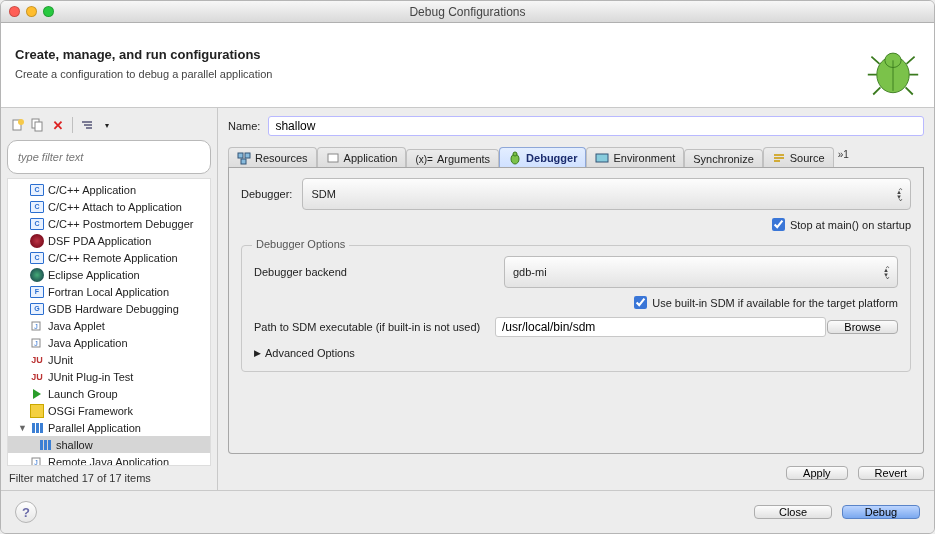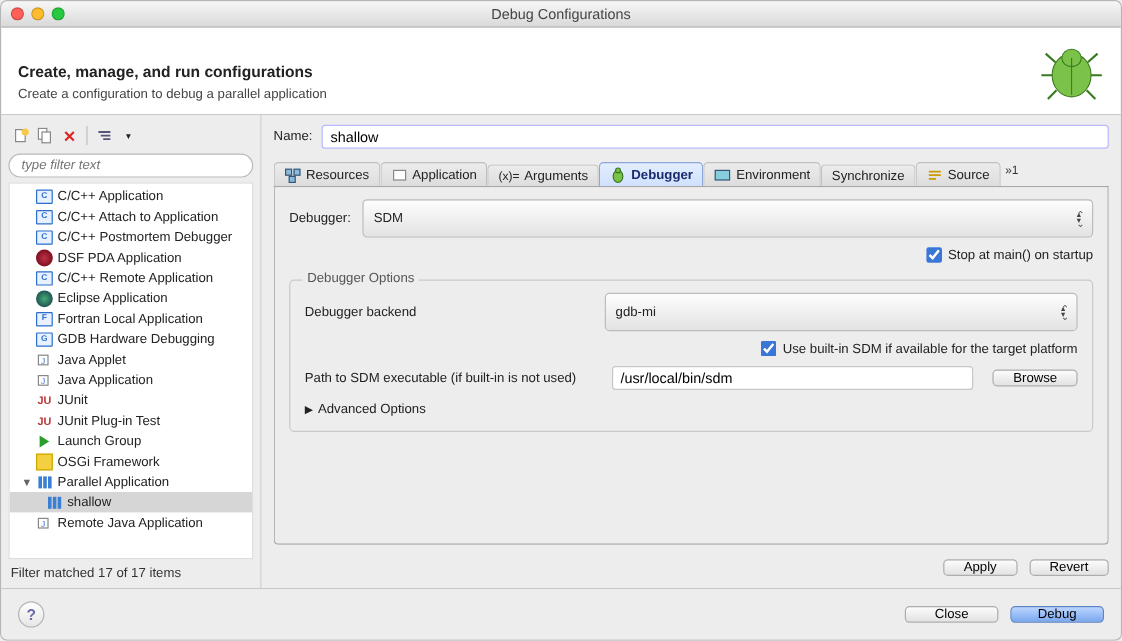--- a/index.html
+++ b/index.html
@@ -5,30 +5,30 @@
 * { box-sizing: border-box; margin: 0; padding: 0; }
 body { font-family: "Lucida Grande", "Helvetica Neue", Arial, sans-serif; font-size: 11px; background: #ededed; color: #222; }
 .window { width: 935px; height: 534px; background: #ededed; border: 1px solid #b5b5b5; border-radius: 6px; overflow: hidden; display: flex; flex-direction: column; }
 .titlebar { height: 22px; background: linear-gradient(#f7f7f7,#d9d9d9); border-bottom: 1px solid #b0b0b0; display: flex; align-items: center; padding: 0 8px; position: relative; }
 .traffic { display: flex; gap: 6px; }
 .tl { width: 11px; height: 11px; border-radius: 50%; border: 0.5px solid rgba(0,0,0,.2); }
 .tl-close { background: #ff5f57; }
 .tl-min { background: #ffbd2e; }
 .tl-max { background: #28c940; }
 .title { position: absolute; left: 0; right: 0; text-align: center; font-size: 12px; color: #444; }
-.header { display: flex; justify-content: space-between; align-items: flex-end; padding: 12px 14px 10px 14px; border-bottom: 1px solid #c9c9c9; background: #fff; }
+.header { display: flex; justify-content: space-between; align-items: flex-start; padding: 24px 14px 10px 14px; border-bottom: 1px solid #c9c9c9; background: #fff; }
 .header h1 { font-size: 13px; font-weight: bold; margin-bottom: 6px; }
 .header p { font-size: 11px; color: #444; }
 .bug-icon { width: 54px; height: 50px; }
 .midrow { flex: 1; display: flex; border-bottom: 1px solid #c9c9c9; min-height: 0; }
 .leftcol { width: 217px; border-right: 1px solid #c9c9c9; display: flex; flex-direction: column; padding: 6px 6px 4px 6px; background: #ededed; }
 .toolbar { display: flex; align-items: center; gap: 2px; padding: 2px 2px 6px 2px; }
 .tb-btn { width: 18px; height: 18px; display: inline-flex; align-items: center; justify-content: center; border-radius: 2px; }
 .sep { width: 1px; height: 16px; background: #c0c0c0; margin: 0 3px; }
-.filter-input { width: 100%; height: 20px; border: 1px solid #b9b9b9; border-radius: 10px; padding: 0 10px; font-size: 11px; color: #888; background: #fff; font-style: italic; }
+.filter-input { width: 100%; height: 34px; border: 1px solid #b9b9b9; border-radius: 10px; padding: 0 10px; font-size: 11px; color: #888; background: #fff; font-style: italic; }
 .tree { flex: 1; overflow: auto; margin-top: 4px; background: #fff; border: 1px solid #ddd; padding: 2px 0; }
 .tree-item { display: flex; align-items: center; gap: 4px; height: 17px; padding: 0 4px 0 10px; white-space: nowrap; }
 .tree-item.child { padding-left: 30px; }
 .tree-item.selected { background: #d6d6d6; }
 .tree-disclosure { width: 8px; display: inline-block; color: #666; font-size: 9px; text-align: center; }
 .tree-icon { width: 14px; height: 14px; display: inline-flex; align-items: center; justify-content: center; }
 .tree-label { font-size: 11px; }
 .filter-status { padding: 6px 2px 2px 2px; font-size: 11px; color: #333; }
 .rightcol { flex: 1; display: flex; flex-direction: column; padding: 8px 10px 10px 10px; background: #ededed; min-width: 0; }
 .namerow { display: flex; align-items: center; gap: 8px; margin-bottom: 6px; }
@@ -42,21 +42,21 @@
 .formrow { display: flex; align-items: center; gap: 10px; margin-bottom: 8px; justify-content: flex-end; }
 .formrow label { font-size: 11px; }
 .select { flex: 1; height: 32px; background: linear-gradient(#fdfdfd,#e3e3e3); border: 1px solid #bcbcbc; border-radius: 4px; padding: 0 20px 0 8px; font-size: 11px; position: relative; display: flex; align-items: center; }
 .select::after { content: "⌃⌄"; font-size: 8px; line-height: 8px; position: absolute; right: 6px; color: #555; letter-spacing: -2px; writing-mode: vertical-rl; }
 .select .caret { position: absolute; right: 6px; width: 10px; height: 14px; display: flex; flex-direction: column; justify-content: center; gap: 0; }
 .caret span { font-size: 7px; line-height: 5px; color: #444; text-align: center; }
 .checkbox { display: flex; align-items: center; gap: 5px; }
 .checkbox input { accent-color: #3a76d7; }
 .groupbox { border: 1px solid #c9c9c9; border-radius: 4px; padding: 10px 12px 12px 12px; position: relative; margin-top: 6px; }
 .group-title { position: absolute; top: -8px; left: 10px; background: #ededed; padding: 0 4px; font-size: 11px; color: #555; }
-.pathrow { display: flex; align-items: center; gap: 16px; }
+.pathrow { display: flex; align-items: center; gap: 1px; }
 .pathrow .text-input { flex: 1; }
 .btn { height: 14px; padding: 0 16px; border: 1px solid #adadad; border-radius: 4px; background: linear-gradient(#fcfcfc,#e2e2e2); font-size: 11px; }
 .btn.primary { background: linear-gradient(#bcd5ff,#7aa8ef); border-color: #5a84c8; }
 .adv { margin-top: 10px; display: flex; align-items: center; gap: 4px; font-size: 11px; }
 .rev-apply { display: flex; justify-content: flex-end; gap: 10px; padding-top: 12px; }
 .footer { display: flex; justify-content: space-between; align-items: center; padding: 10px 14px; background: #ededed; }
 .help-btn { width: 22px; height: 22px; border-radius: 50%; border: 1px solid #b5b5b5; background: linear-gradient(#fff,#e6e6e6); display: inline-flex; align-items: center; justify-content: center; color: #6a6aa8; font-weight: bold; font-size: 13px; }
 .footer-btns { display: flex; gap: 10px; justify-content: flex-end; }
 .icon-box { width: 14px; height: 12px; border: 1px solid; display: inline-flex; align-items: center; justify-content: center; font-size: 7px; font-weight: bold; border-radius: 1px; }
 .icon-c  { border-color: #2a6ed0; color: #2a6ed0; background: #e8f1ff; }

